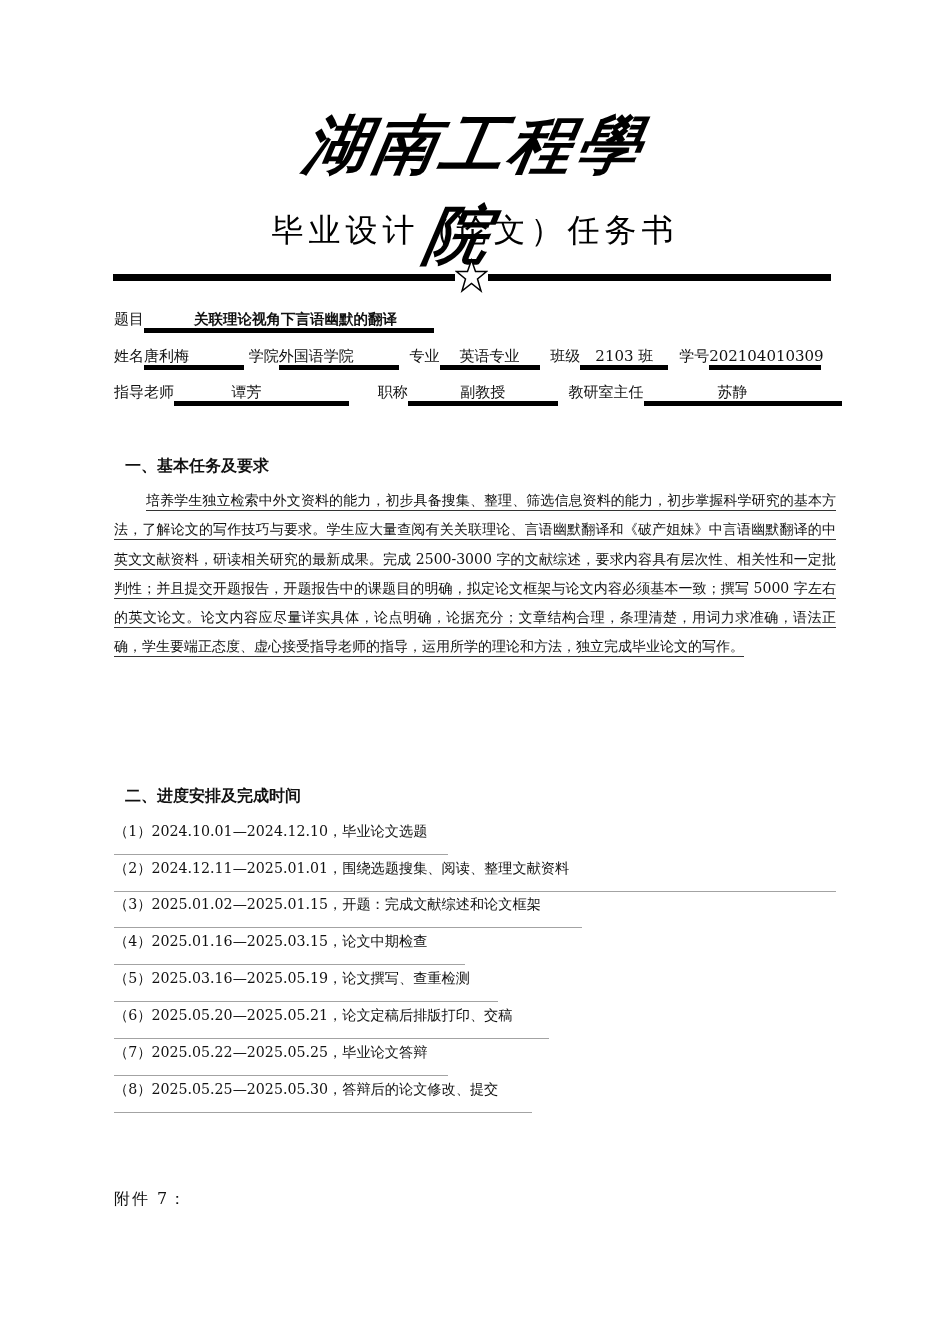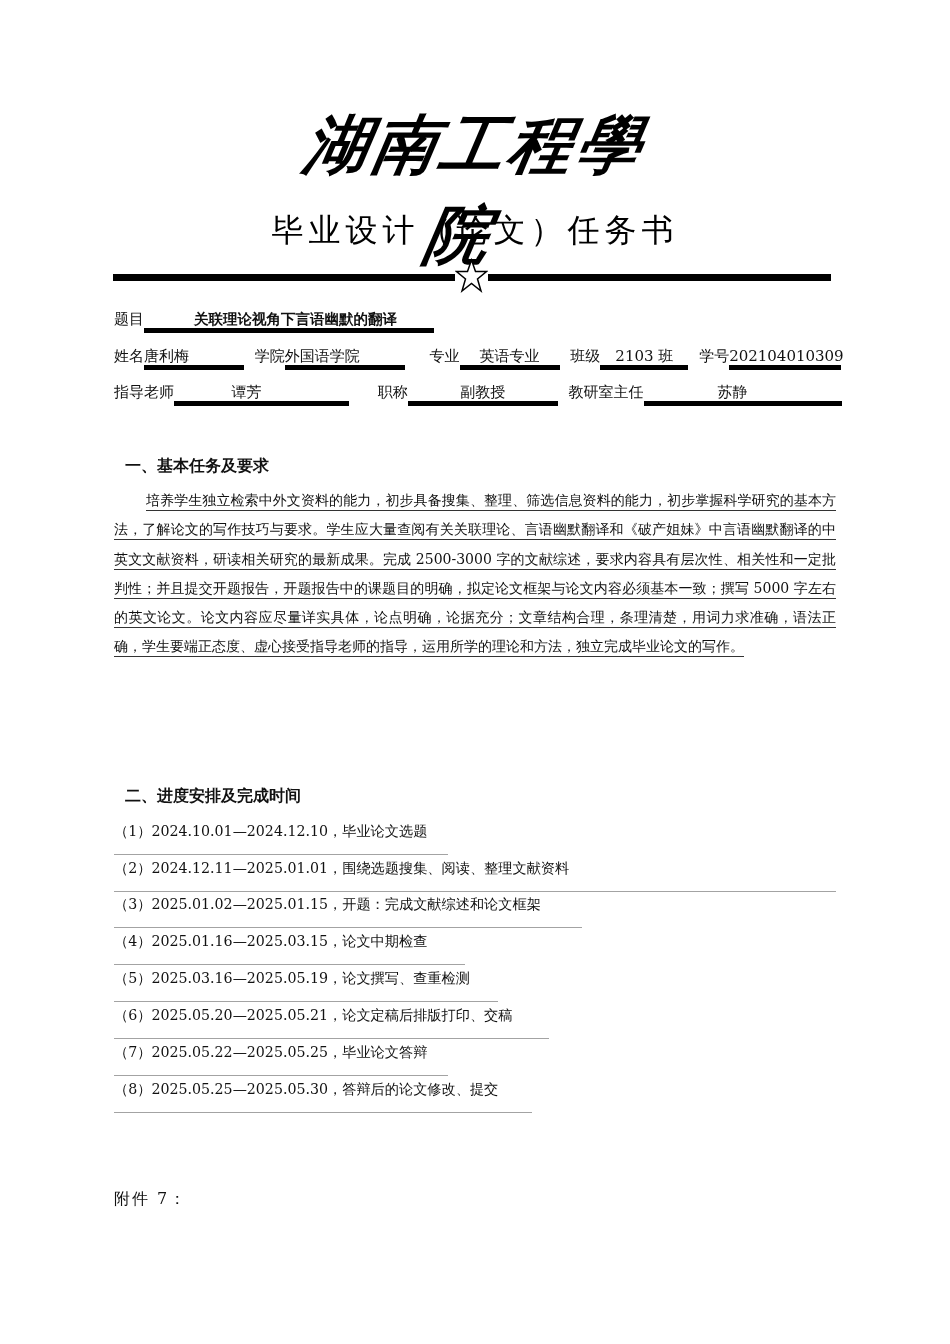--- a/index.html
+++ b/index.html
@@ -52,22 +52,22 @@
     <polygon points="16.5,2 20.5,13.5 31.5,13.5 22.5,21 26,33 16.5,25.5 7,33 10.5,21 1.5,13.5 12.5,13.5" fill="#fff" stroke="#000" stroke-width="1.5" stroke-linejoin="miter"></polygon>
   </svg>
   <div class="rule right"></div>
 
   <div class="line" style="top:309px;">
     <span>题目</span><span class="fill left" style="width:290px; font-family:'DejaVu Sans',sans-serif; font-weight:bold; font-size:14.5px;"><span style="padding-left:50px;">关联理论视角下言语幽默的翻译</span></span>
   </div>
 
   <div class="line" style="top:346px;">
     <span>姓名</span><span class="fill left" style="width:100px;"><span>唐利梅</span></span>
-    <span style="margin-left:6px;">学院</span><span class="fill left" style="width:120px;"><span>外国语学院</span></span>
-    <span style="margin-left:20px;">专业</span><span class="fill" style="width:100px;"><span>英语专业</span></span>
+    <span style="margin-left:0;">学院</span><span class="fill left" style="width:120px;"><span>外国语学院</span></span>
+    <span style="margin-left:6px;">专业</span><span class="fill" style="width:100px;"><span>英语专业</span></span>
     <span style="margin-left:6px;">班级</span><span class="fill" style="width:88px;"><span>2103 班</span></span>
     <span style="margin-left:6px;">学号</span><span class="fill" style="width:112px;"><span>202104010309</span></span>
   </div>
 
   <div class="line" style="top:382px;">
     <span>指导老师</span><span class="fill" style="width:175px;"><span style="margin-right:30px;">谭芳</span></span>
     <span style="margin-left:24px;">职称</span><span class="fill" style="width:150px;"><span>副教授</span></span>
     <span style="margin-left:6px;">教研室主任</span><span class="fill" style="width:198px;"><span style="margin-right:20px;margin-top:17px;">苏静</span></span>
   </div>
 

